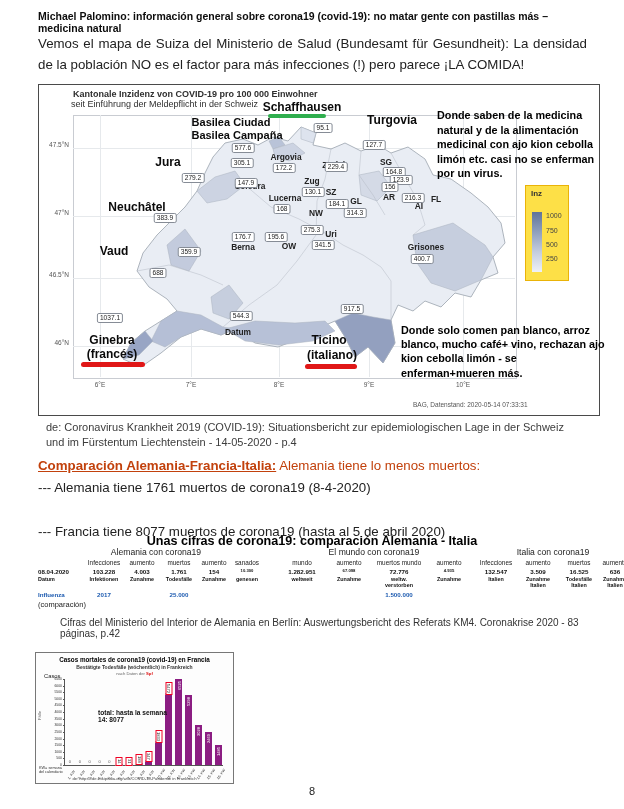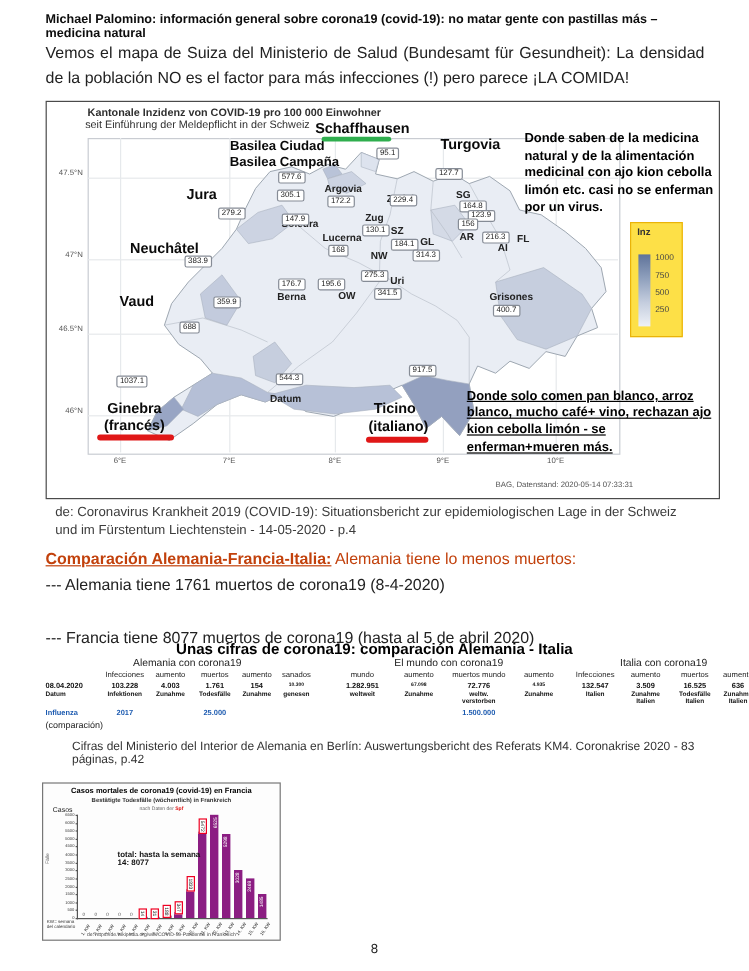--- a/index.html
+++ b/index.html
@@ -21,21 +21,21 @@
   .gridv{position:absolute;width:1px;background:#e6e9ec;}
   .gridh{position:absolute;height:1px;background:#e6e9ec;}
   .latlab{position:absolute;left:2px;width:28px;text-align:right;font-size:6.5px;color:#555;}
   .lonlab{position:absolute;transform:translateX(-50%);font-size:6.5px;color:#555;}
   .chip{position:absolute;transform:translateX(-50%);background:#fff;border:1px solid #868c96;
         border-radius:2px;font-size:6.6px;line-height:8px;padding:0 2px;color:#1c1c1c;white-space:nowrap;z-index:6;}
   .biglab{position:absolute;transform:translateX(-50%);font-weight:bold;color:#0a0a0a;white-space:nowrap;z-index:7;}
   .smalllab{position:absolute;transform:translateX(-50%);font-size:8.4px;font-weight:600;color:#222;white-space:nowrap;z-index:6;}
   .ubar{position:absolute;border-radius:2.5px;z-index:7;}
   .noteR{left:398px;top:23px;width:176px;font-size:10.8px;font-weight:bold;line-height:14.6px;color:#000;z-index:8;}
-  .noteB{left:350px;top:238px;width:208px;font-size:10.8px;font-weight:bold;line-height:14.2px;color:#000;z-index:8;text-decoration:underline;}
+  .noteB{left:362px;top:238px;width:208px;font-size:10.8px;font-weight:bold;line-height:14.2px;color:#000;z-index:8;}
   .legend{left:486px;top:100px;width:42px;height:94px;border:1px solid #eab308;background:#fde047;z-index:8;}
   .legend .lt{position:absolute;left:5px;top:3px;font-size:8px;font-weight:bold;color:#333;}
   .legend .grad{position:absolute;left:6px;top:26px;width:10px;height:60px;
         background:linear-gradient(#5f739a,#8fa0bd,#c4cdde,#eef1f7);}
   .legend .tick{position:absolute;left:20px;font-size:7px;color:#444;}
   .bagfoot{left:374px;top:316px;font-size:6.5px;color:#555;white-space:nowrap;}
 
   
   .swsrc{left:46px;top:420px;width:522px;font-size:11px;line-height:14.5px;color:#3c3c3c;}
   .cmphead{left:38px;top:458px;width:560px;font-size:13.3px;color:#c2410c;}

